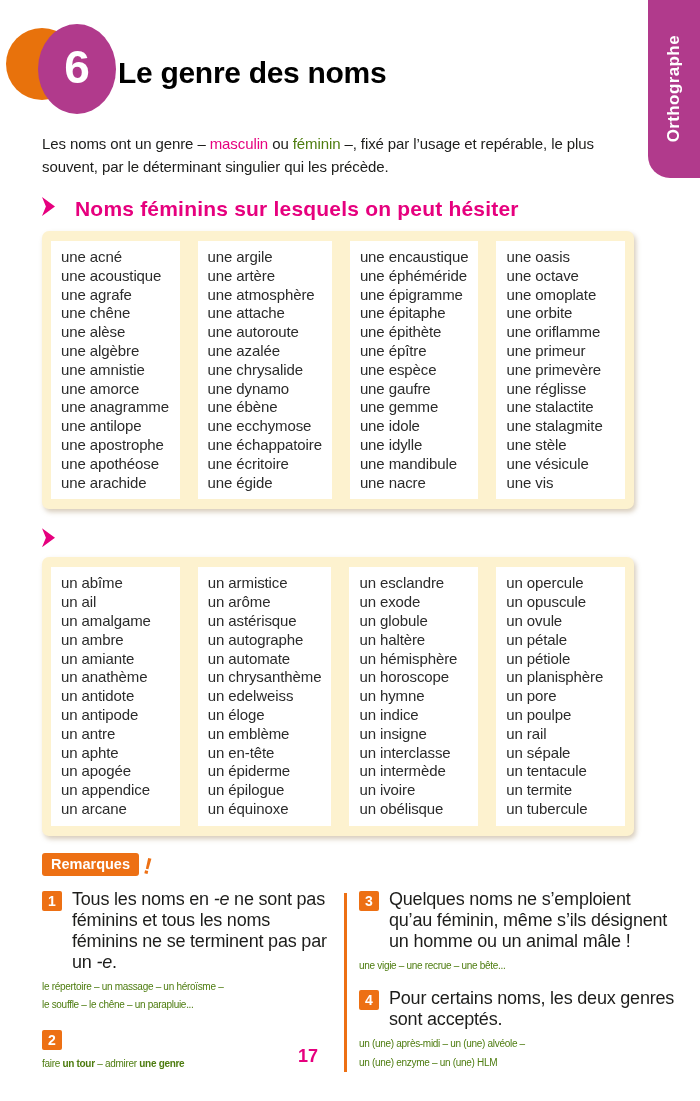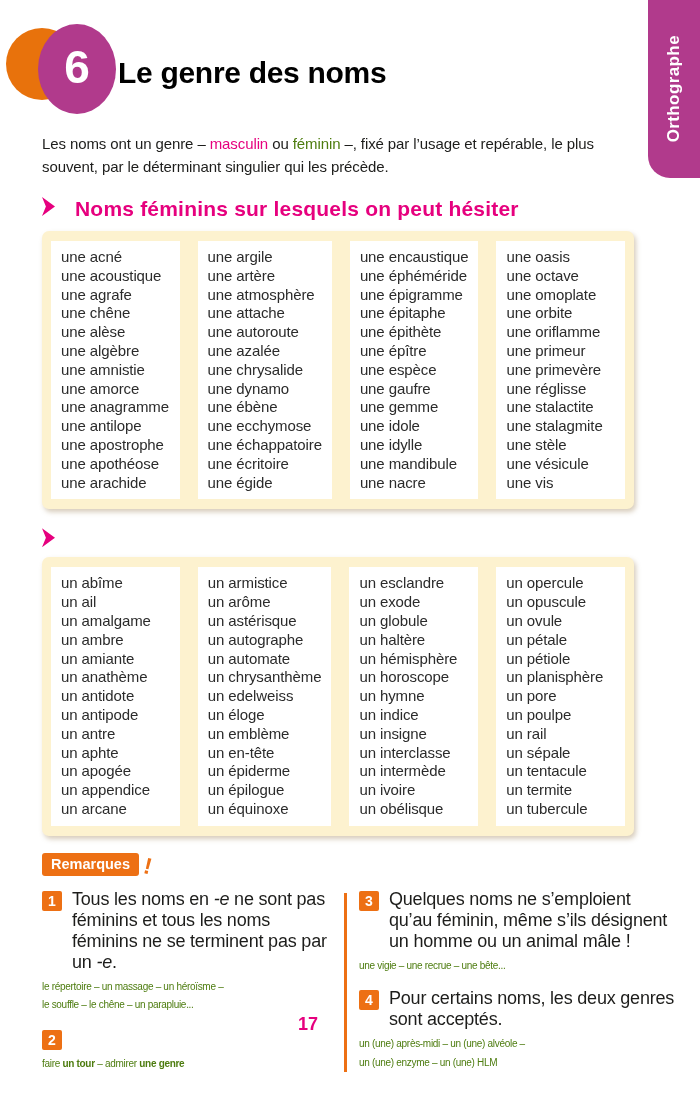--- a/index.html
+++ b/index.html
@@ -44,21 +44,21 @@
   .notes-right{flex:1;}
   .note{margin-bottom:13px;}
   .note-head{display:flex;gap:10px;}
   .badge-num{width:20px;height:20px;background:#ed7014;color:#fff;font-weight:bold;font-size:14px;
     display:flex;align-items:center;justify-content:center;border-radius:2px;flex:0 0 20px;margin-top:2px;}
   .note-text{font-size:18px;line-height:21px;letter-spacing:-0.2px;}
   .it{font-style:italic;}
   .bd{font-weight:bold;}
   .examples{margin-top:5px;}
   .ex-line{font-size:10px;letter-spacing:-0.3px;line-height:18.5px;white-space:nowrap;color:#4d7c0f;}
-  .page-num{position:absolute;left:298px;top:1014px;color:#e6007e;font-weight:bold;font-size:18px;}
+  .page-num{position:absolute;left:298px;top:1046px;color:#e6007e;font-weight:bold;font-size:18px;}
 </style>
 </head>
 <body>
 
 <div class="side-tab">
   <span class="vtext">Orthographe</span>
 </div>
 
 <div class="header">
   <div class="badge-orange"></div>

